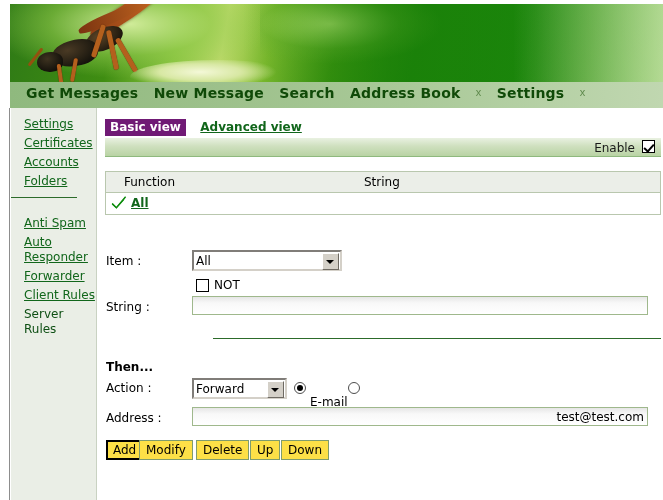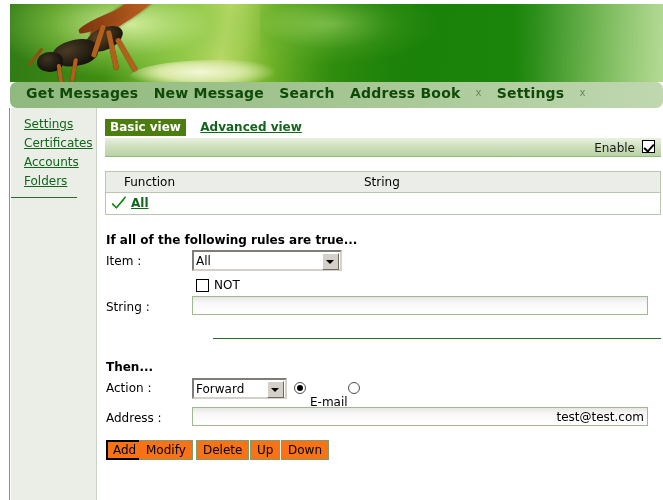--- a/index.html
+++ b/index.html
@@ -100,21 +100,20 @@
     border-radius: 50%;
   }
 
   
   .navbar {
     position: absolute;
     left: 10px; top: 82px;
     width: 653px; height: 26px;
     background: linear-gradient(90deg, #8fb97e 0%, #9cc08a 30%, #a9c998 60%, #c0d7b0 100%);
     z-index: 2;
-    border-radius: 7px;
   }
   .navbar .inner {
     position: absolute; left: 16px; top: 3px;
     white-space: nowrap;
   }
   .nav-link {
     display: inline-block;
     font-family: "DejaVu Sans", sans-serif;
     font-weight: bold;
     font-size: 14px;
@@ -182,21 +181,21 @@
 
   
   .tabs { position: absolute; left: 7px; top: 11px; height: 17px; }
   .tab {
     display: inline-block;
     font-family: "DejaVu Sans", sans-serif;
     font-size: 12px; font-weight: bold;
     padding: 1px 5px 2px 5px;
     cursor: pointer;
   }
-  .tab.active { background: #4d7c0f; color: #ffffff; }
+  .tab.active { background: #701a75; color: #ffffff; }
   .tab.inactive { color: #11661b; text-decoration: underline; margin-left: 6px; }
 
   
   .enable-bar {
     position: absolute; left: 7px; top: 30px;
     width: 556px; height: 19px;
     background: linear-gradient(180deg, #e9f1e1 0%, #cfe0bf 45%, #b9d3a4 100%);
     border-bottom: 1px solid #8fb97e;
     box-sizing: border-box;
   }
@@ -307,21 +306,21 @@
     border: 1px solid #3f7a2c;
     padding: 3px 10px; cursor: pointer; color: #000;
   }
   .cond-rule {
     position: absolute; height: 0; border-top: 1px solid #2c6b2a;
   }
 
   .abtn {
     position: absolute;
     font-family: "DejaVu Sans", sans-serif; font-size: 12px;
-    background: #f97316; color: #000;
+    background: #fde047; color: #000;
     border: 1px solid #7f9c6e;
     padding: 2px 6px; cursor: pointer; height: 20px;
     box-sizing: border-box; line-height: 14px;
   }
   .abtn.focused { border: 2px solid #000; padding: 1px 5px; }
 
   
   .anno { position: absolute; color: #ff0000; pointer-events: none; }
   .anno-num {
     font-family: "DejaVu Serif", serif; font-weight: bold;
@@ -378,20 +377,37 @@
           <span class="side-link">Certificates</span>
         </li>
         <li>
           <span class="side-link">Accounts</span>
         </li>
         <li>
           <span class="side-link">Folders</span>
         </li>
       </ul>
       <div class="side-sep"></div>
+      <ul>
+        <li>
+          <span class="side-link">Anti Spam</span>
+        </li>
+        <li>
+          <span class="side-link">Auto Responder</span>
+        </li>
+        <li>
+          <span class="side-link">Forwarder</span>
+        </li>
+        <li>
+          <span class="side-link">Client Rules</span>
+        </li>
+        <li>
+          <span class="side-current">Server Rules</span>
+        </li>
+      </ul>
     </div>
 
     <div class="content">
 
       <div class="tabs">
         <span class="tab active">Basic view</span>
         <span class="tab inactive">Advanced view</span>
       </div>
 
       <div class="enable-bar">
@@ -408,21 +424,20 @@
           <span class="check">
             <svg width="16" height="16" viewBox="0 0 16 16" aria-hidden="true">
               <path d="M1.5 8.2 L5.2 12.2 L14.4 1.6 L12.8 5.6 L5.4 13.6 L0.8 9.6 Z" fill="#17a017"></path>
               <path d="M1.2 8.4 L5.4 12.8 L14.6 1.8" stroke="#0e8a0e" stroke-width="1.4" fill="none"></path>
             </svg>
           </span>
           <span class="fname">All</span>
         </div>
       </div>
 
-      <div class="heading" style="left:8px; top:125px;">If all of the following rules are true...</div>
 
       <div class="flabel" style="left:8px; top:146px;">Item :</div>
       <div class="sel-wrap" style="left:94px; top:142px; width:150px; height:21px;">
         <select class="win" style="left:0; top:0; width:150px;">
           <option>All</option>
         </select>
         <span class="arrowbtn"></span>
       </div>
 
       <span class="cb" style="position:absolute; left:98px; top:171px;"></span>

